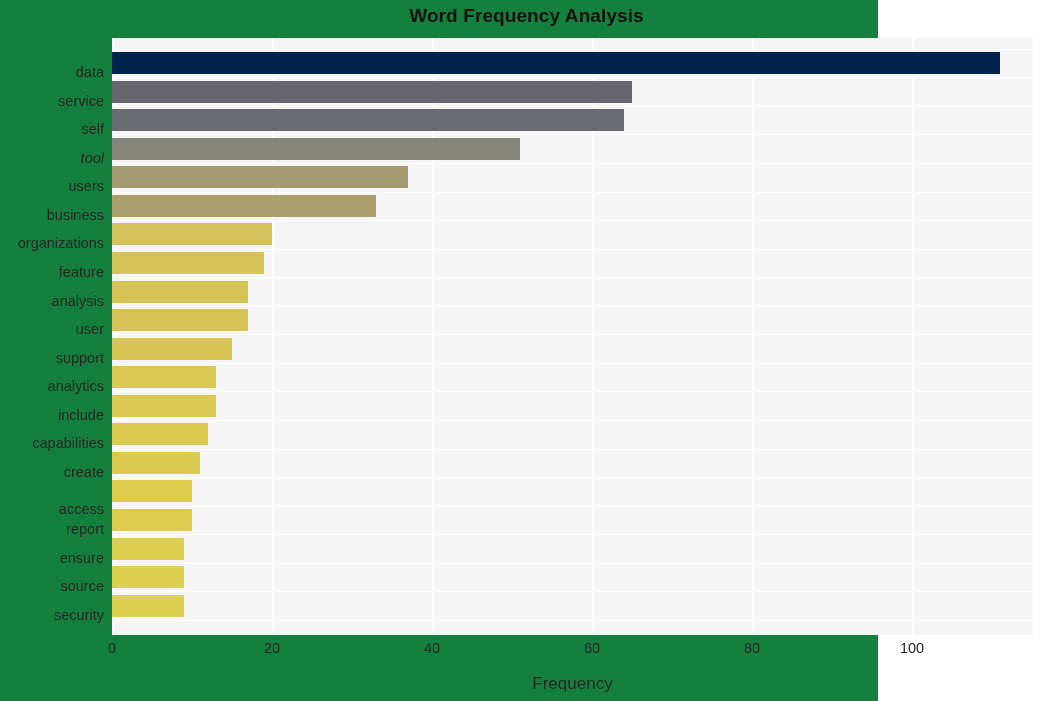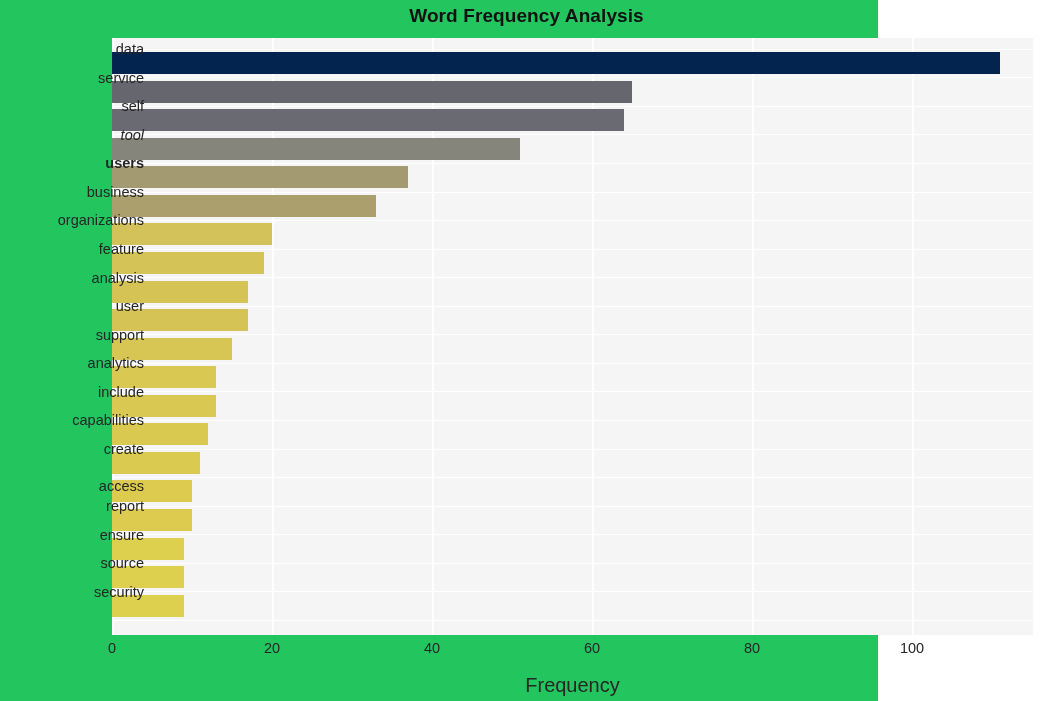--- a/index.html
+++ b/index.html
@@ -10,21 +10,21 @@
   body {
     width: 1053px;
     height: 701px;
     font-family: "Liberation Sans", sans-serif;
     overflow: hidden;
   }
   #figure {
     position: relative;
     width: 878px;
     height: 701px;
-    background: #22c55e;
+    background: #15803d;
   }
   #chart-title {
     position: absolute;
     left: 0;
     top: 5px;
     width: 1053px;
     text-align: center;
     font-size: 19px;
     font-weight: bold;
     color: #111111;
@@ -55,24 +55,23 @@
     background: #ffffff;
   }
   .bar {
     position: absolute;
     height: 22px;
   }
   
   #y-axis-labels {
     position: absolute;
     left: 0;
-    top: 24px;
+    top: 47px;
     width: 104px;
     height: 597px;
-    padding-left: 40px;
   }
   .ylabel {
     position: absolute;
     right: 0;
     width: 104px;
     text-align: right;
     font-size: 14.5px;
     color: #262626;
     line-height: 14px;
   }
@@ -92,21 +91,21 @@
     text-align: center;
     font-size: 14.5px;
     color: #262626;
   }
   #x-axis-title {
     position: absolute;
     left: 112px;
     top: 674px;
     width: 921px;
     text-align: center;
-    font-size: 20px;
+    font-size: 17px;
     color: #262626;
   }
 </style>
 </head>
 <body>
 
 <div id="figure">
 
   <div id="chart-title">Word Frequency Analysis</div>
 
@@ -158,21 +157,21 @@
       <div class="gridline-h" style="top: 582px;"></div>
       <div class="bar" title="security: 9" style="left: 0px; top: 557px; width: 72px; background: rgb(222, 208, 79);"></div>
       <div class="gridline-h" style="top: 11px;"></div>
     </div>
 
   <div id="y-axis-labels">
       <div class="ylabel" style="top: 18px;">data</div>
       <div class="ylabel" style="top: 47px;">service</div>
       <div class="ylabel" style="top: 75px;">self</div>
       <div class="ylabel" style="top: 104px; font-style: italic;">tool</div>
-      <div class="ylabel" style="top: 132px; font-weight: bold;">users</div>
+      <div class="ylabel" style="top: 132px;">users</div>
       <div class="ylabel" style="top: 161px;">business</div>
       <div class="ylabel" style="top: 189px;">organizations</div>
       <div class="ylabel" style="top: 218px;">feature</div>
       <div class="ylabel" style="top: 247px;">analysis</div>
       <div class="ylabel" style="top: 275px;">user</div>
       <div class="ylabel" style="top: 304px;">support</div>
       <div class="ylabel" style="top: 332px;">analytics</div>
       <div class="ylabel" style="top: 361px;">include</div>
       <div class="ylabel" style="top: 389px;">capabilities</div>
       <div class="ylabel" style="top: 418px;">create</div>

